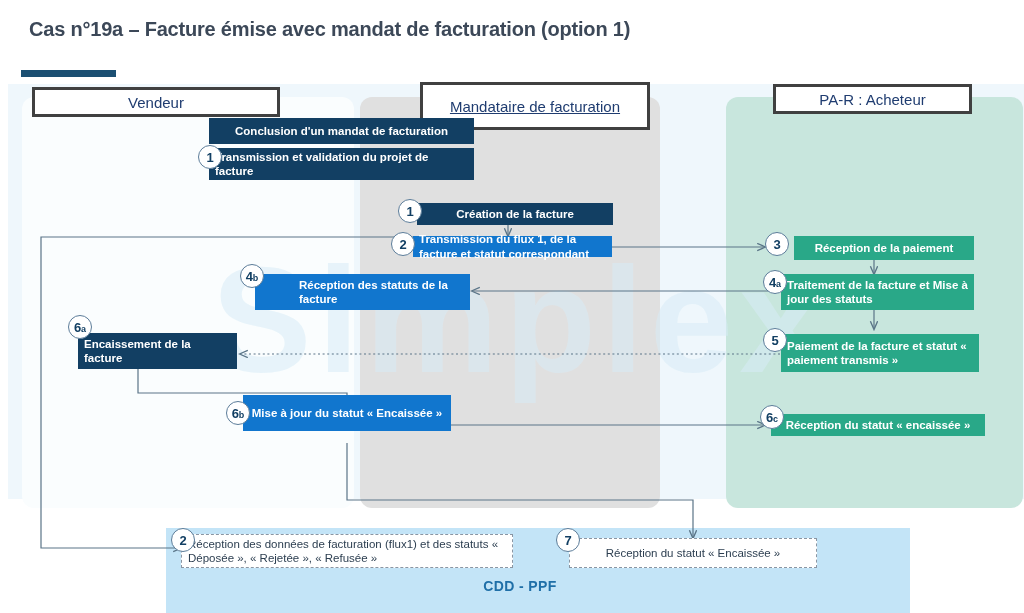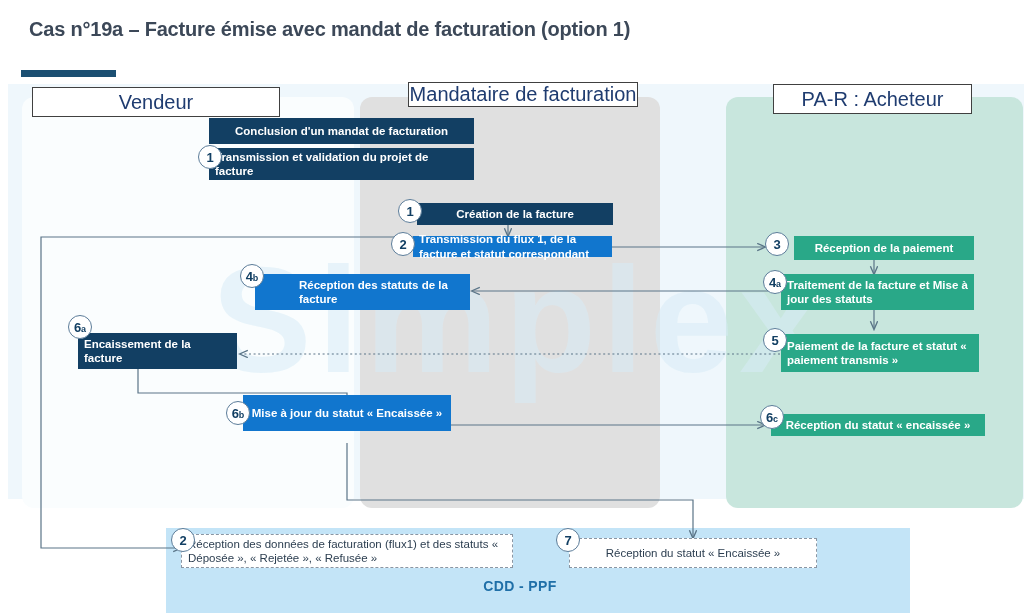--- a/index.html
+++ b/index.html
@@ -29,26 +29,26 @@
   }
   .lane {
     position: absolute; border-radius: 12px;
   }
   .lane-vendeur  { left: 14px;  top: 13px;  width: 332px; height: 411px; background: #fafdfe; }
   .lane-mandat   { left: 352px; top: 13px;  width: 300px; height: 411px; background: #e0e0e0; }
   .lane-par      { left: 718px; top: 13px;  width: 297px; height: 411px; background: #c8e6dd; }
   .lane-cdd      { left: 158px; top: 444px; width: 744px; height: 85px;  background: #c3e4f7; border-radius: 0; }
 
   .lane-title {
-    position: absolute; background: #ffffff; border: 1px solid #404040;
-    color: #1f3c70; font-size: 20px; display: flex; align-items: center;
+    position: absolute; background: #ffffff; border: 3px solid #404040;
+    color: #1f3c70; font-size: 15px; display: flex; align-items: center;
     justify-content: center; white-space: nowrap;
   }
   .lt-vendeur { left: 24px;  top: 87px;  width: 248px; height: 30px; }
-  .lt-mandat  { left: 400px; top: 82px;  width: 230px; height: 25px; }
+  .lt-mandat  { left: 412px; top: 82px;  width: 230px; height: 48px; text-decoration: underline; }
   .lt-par     { left: 765px; top: 84px;  width: 199px; height: 30px; }
 
   .cdd-label {
     position: absolute; left: 0; top: 578px; width: 1024px;
     text-align: center; color: #1f6fa8; font-size: 14px; font-weight: bold;
     letter-spacing: 0.4px;
   }
 
   
   .box {

